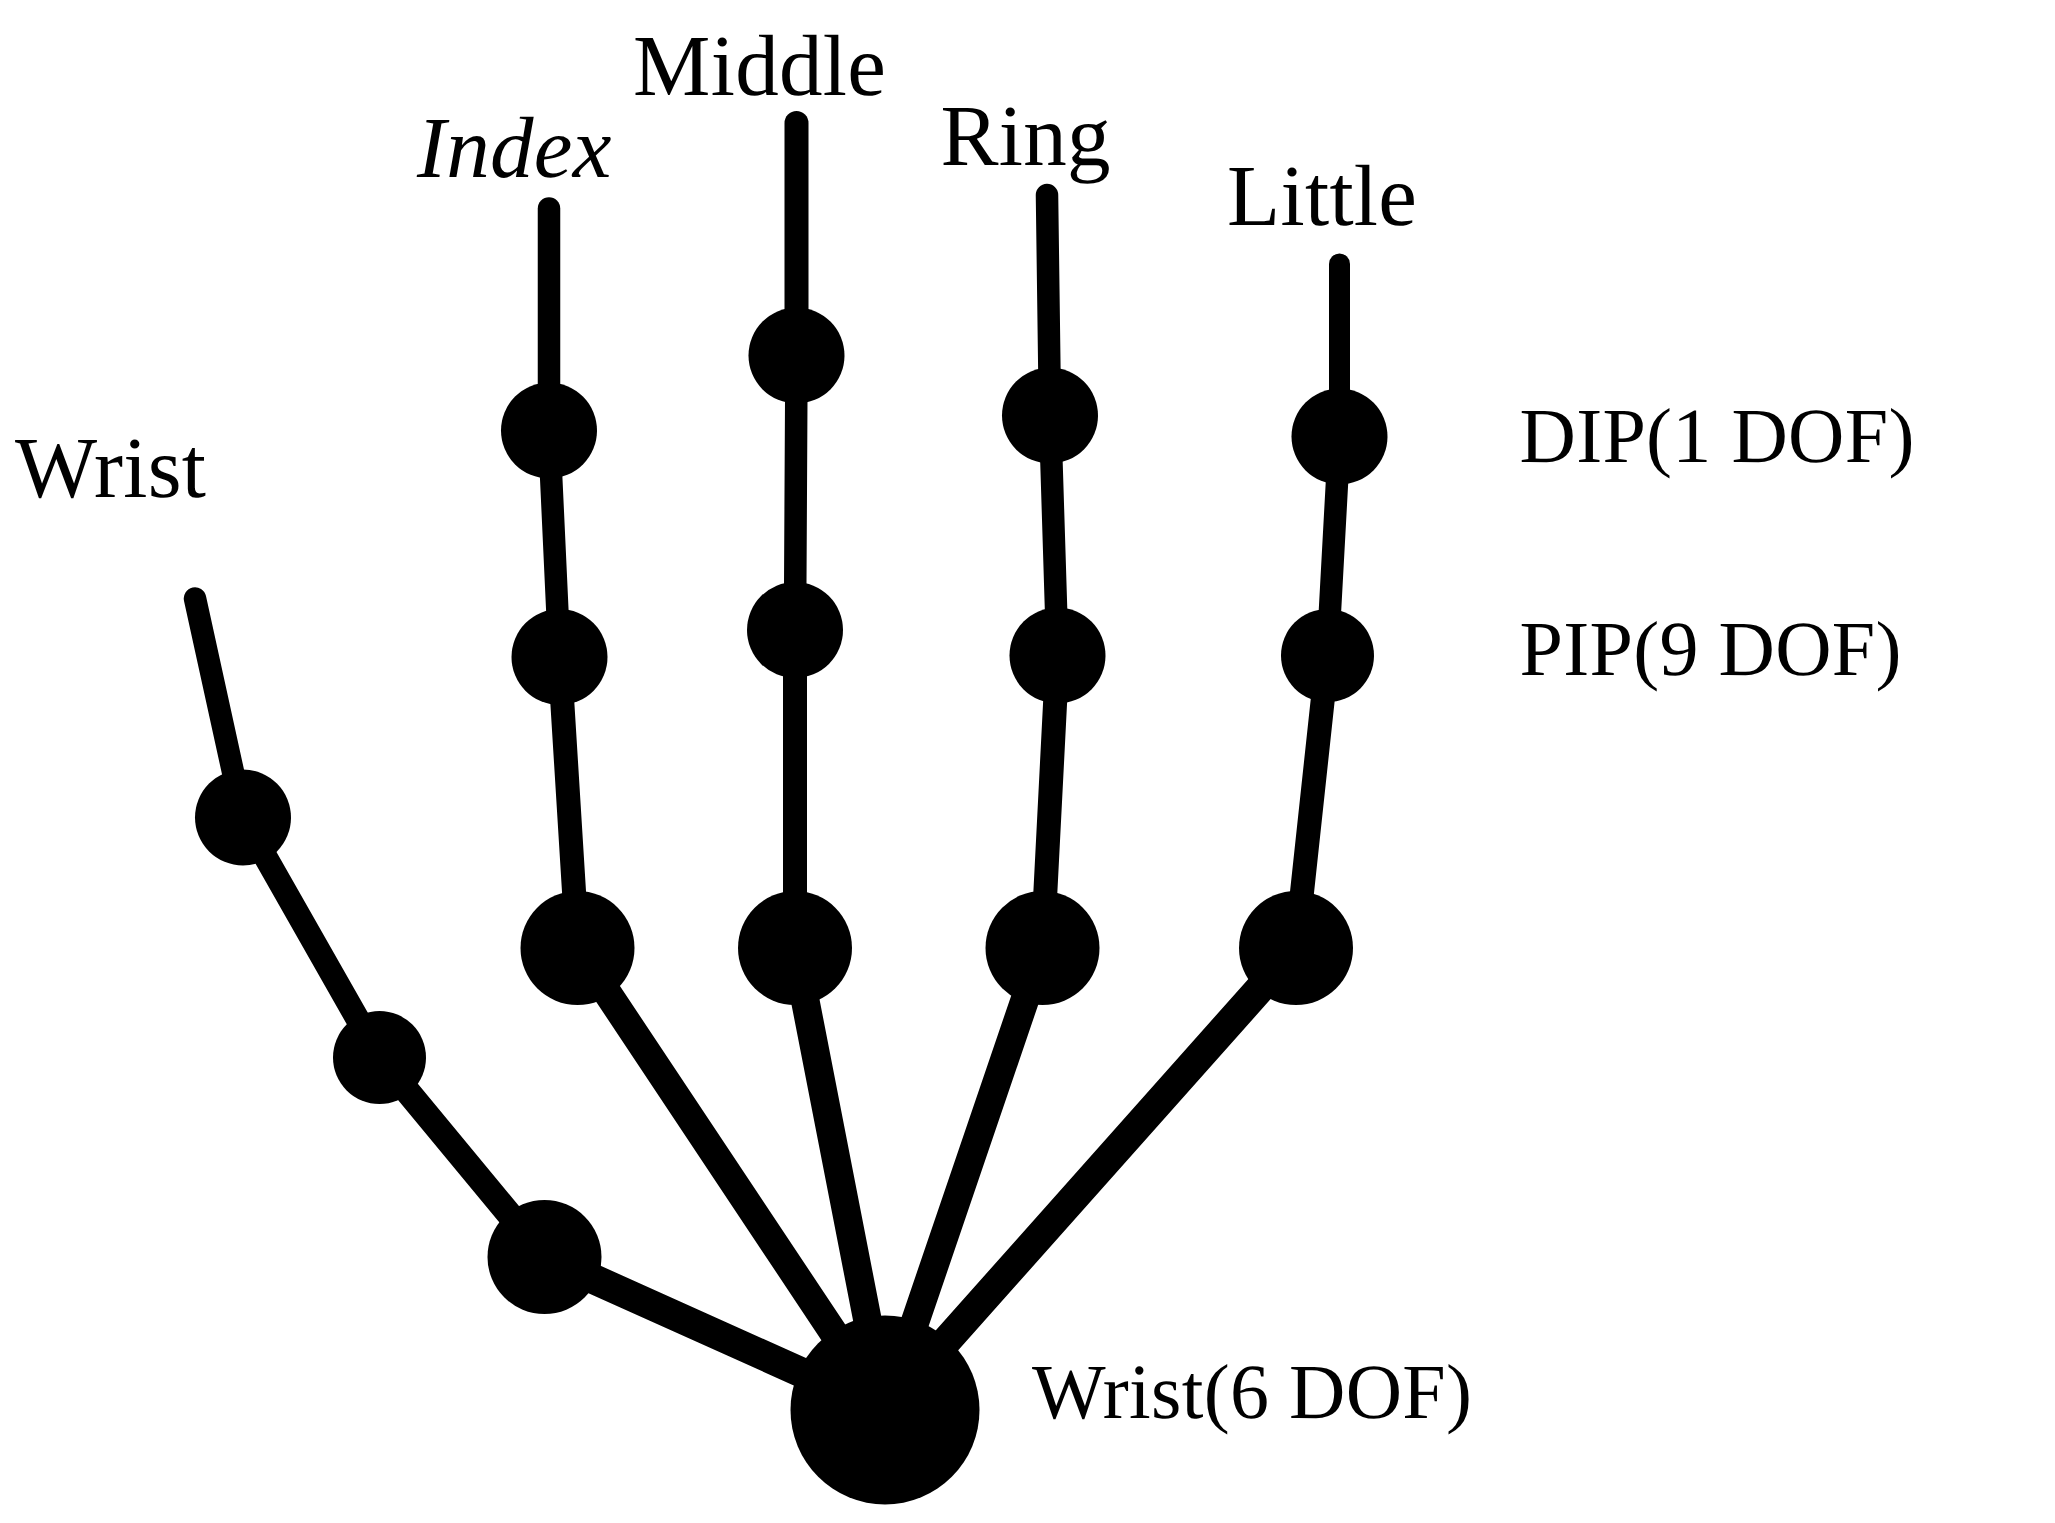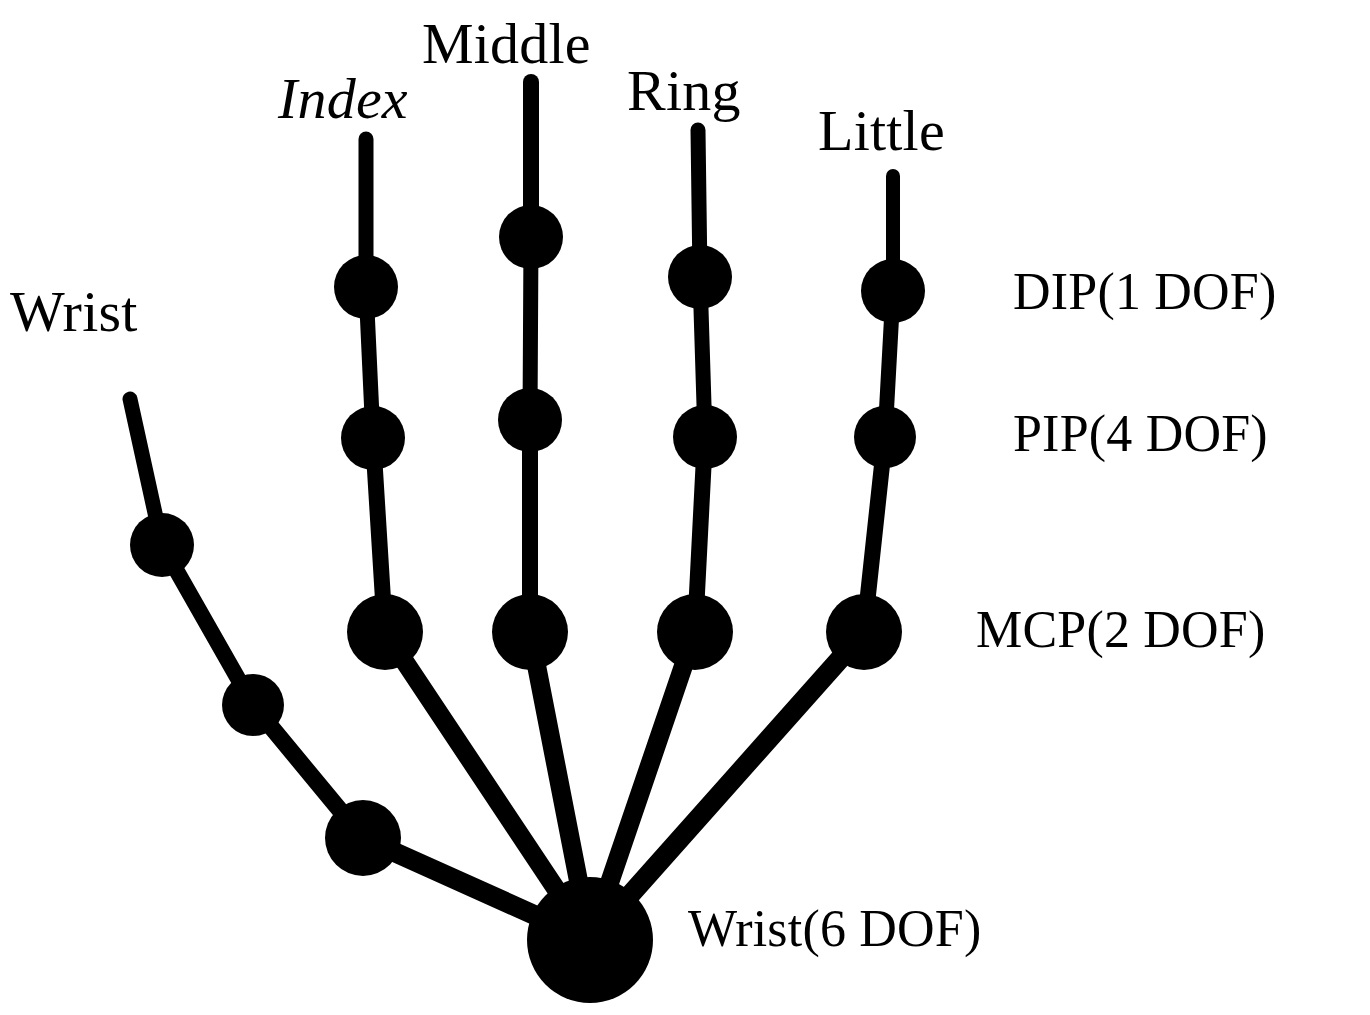--- a/index.html
+++ b/index.html
@@ -125,17 +125,16 @@
     </g>
   </svg>
 
   <div class="diagram-label finger-label" id="label-thumb">Wrist</div>
   <div class="diagram-label finger-label" id="label-index">Index</div>
   <div class="diagram-label finger-label" id="label-ring">Ring</div>
   <div class="diagram-label finger-label" id="label-middle">Middle</div>
   <div class="diagram-label finger-label" id="label-little">Little</div>
 
   <div class="diagram-label joint-label" id="label-dip">DIP(1 DOF)</div>
-  <div class="diagram-label joint-label" id="label-pip">PIP(4 DOF)</div>
-  <div class="diagram-label joint-label" id="label-mcp">MCP(2 DOF)</div>
+  <div class="diagram-label joint-label" id="label-pip">PIP(9 DOF)</div>
   <div class="diagram-label wrist-label" id="label-wrist">Wrist(6 DOF)</div>
 
 </div>
 
 </body></html>

